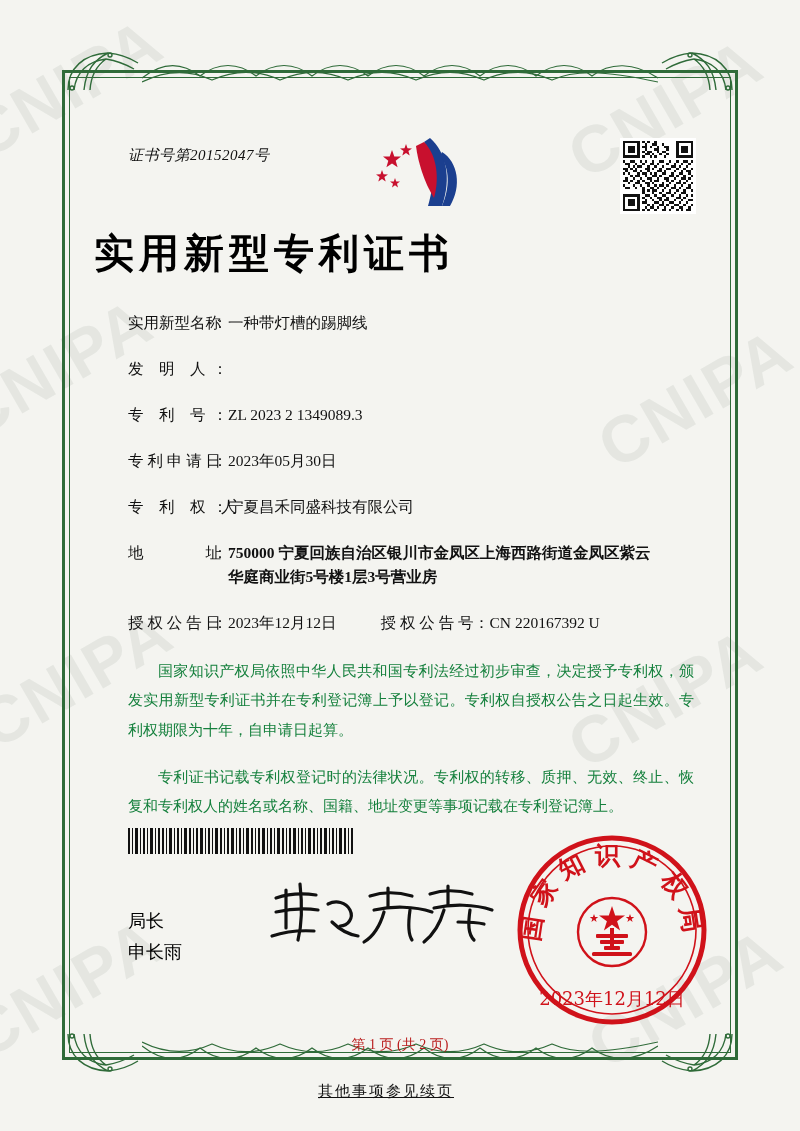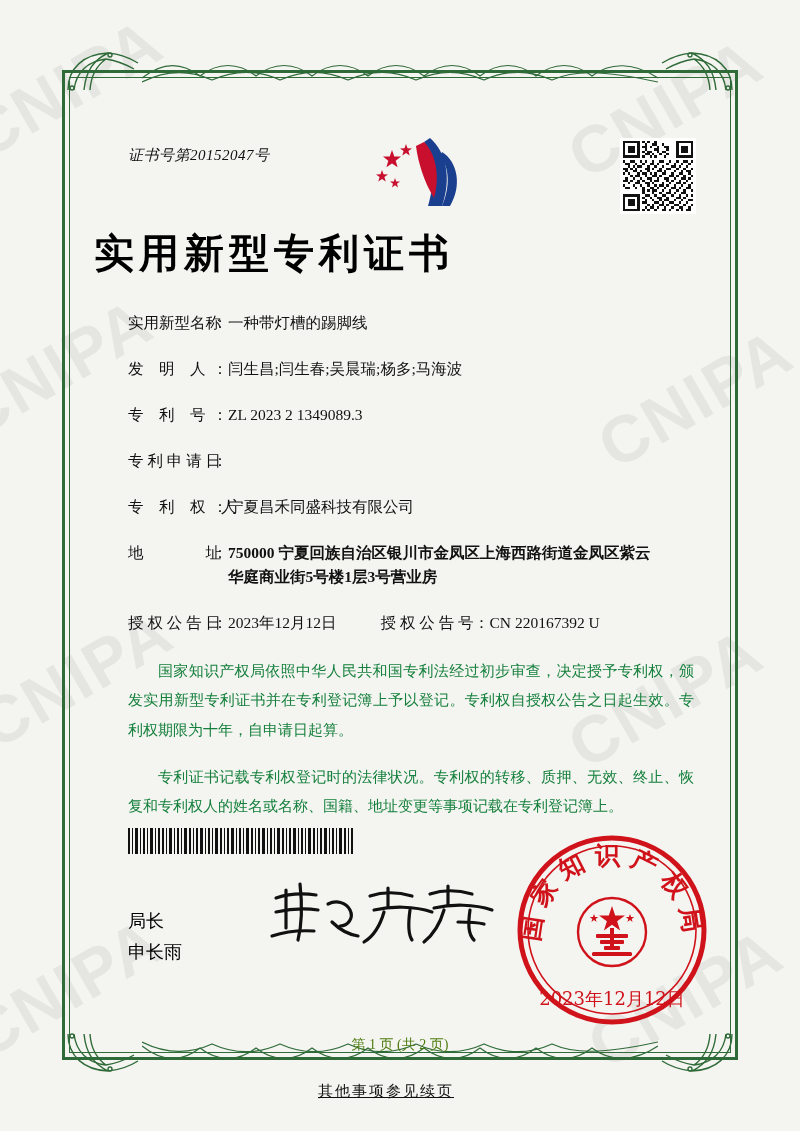--- a/index.html
+++ b/index.html
@@ -223,21 +223,21 @@
   }
   .seal svg { display:block; width:100%; height:100%; }
 
   .page-no {
     position: absolute;
     left: 0;
     top: 1028px;
     width: 740px;
     text-align: center;
     font-size: 14px;
-    color: #4d7c0f;
+    color: #b91c1c;
     z-index: 3;
   }
   .footer-note {
     position: absolute;
     left: 0;
     top: 1082px;
     width: 772px;
     text-align: center;
     font-size: 15px;
     letter-spacing: 2px;
@@ -566,32 +566,32 @@
 
     <div class="field">
       <div class="lab">实用新型名称</div>
       <div class="colon">：</div>
       <div class="val">一种带灯槽的踢脚线</div>
     </div>
 
     <div class="field">
       <div class="lab">发　明　人</div>
       <div class="colon">：</div>
-      <div class="val">闫生昌;闫生春;吴晨瑞;杨多;马海波</div>
     </div>
 
     <div class="field">
       <div class="lab">专　利　号</div>
       <div class="colon">：</div>
       <div class="val">ZL 2023 2 1349089.3</div>
     </div>
 
     <div class="field">
       <div class="lab">专 利 申 请 日</div>
       <div class="colon">：</div>
+      <div class="val">2023年05月30日</div>
     </div>
 
     <div class="field">
       <div class="lab">专　利　权　人</div>
       <div class="colon">：</div>
       <div class="val">宁夏昌禾同盛科技有限公司</div>
     </div>
 
     <div class="field">
       <div class="lab">地　　　　址</div>

